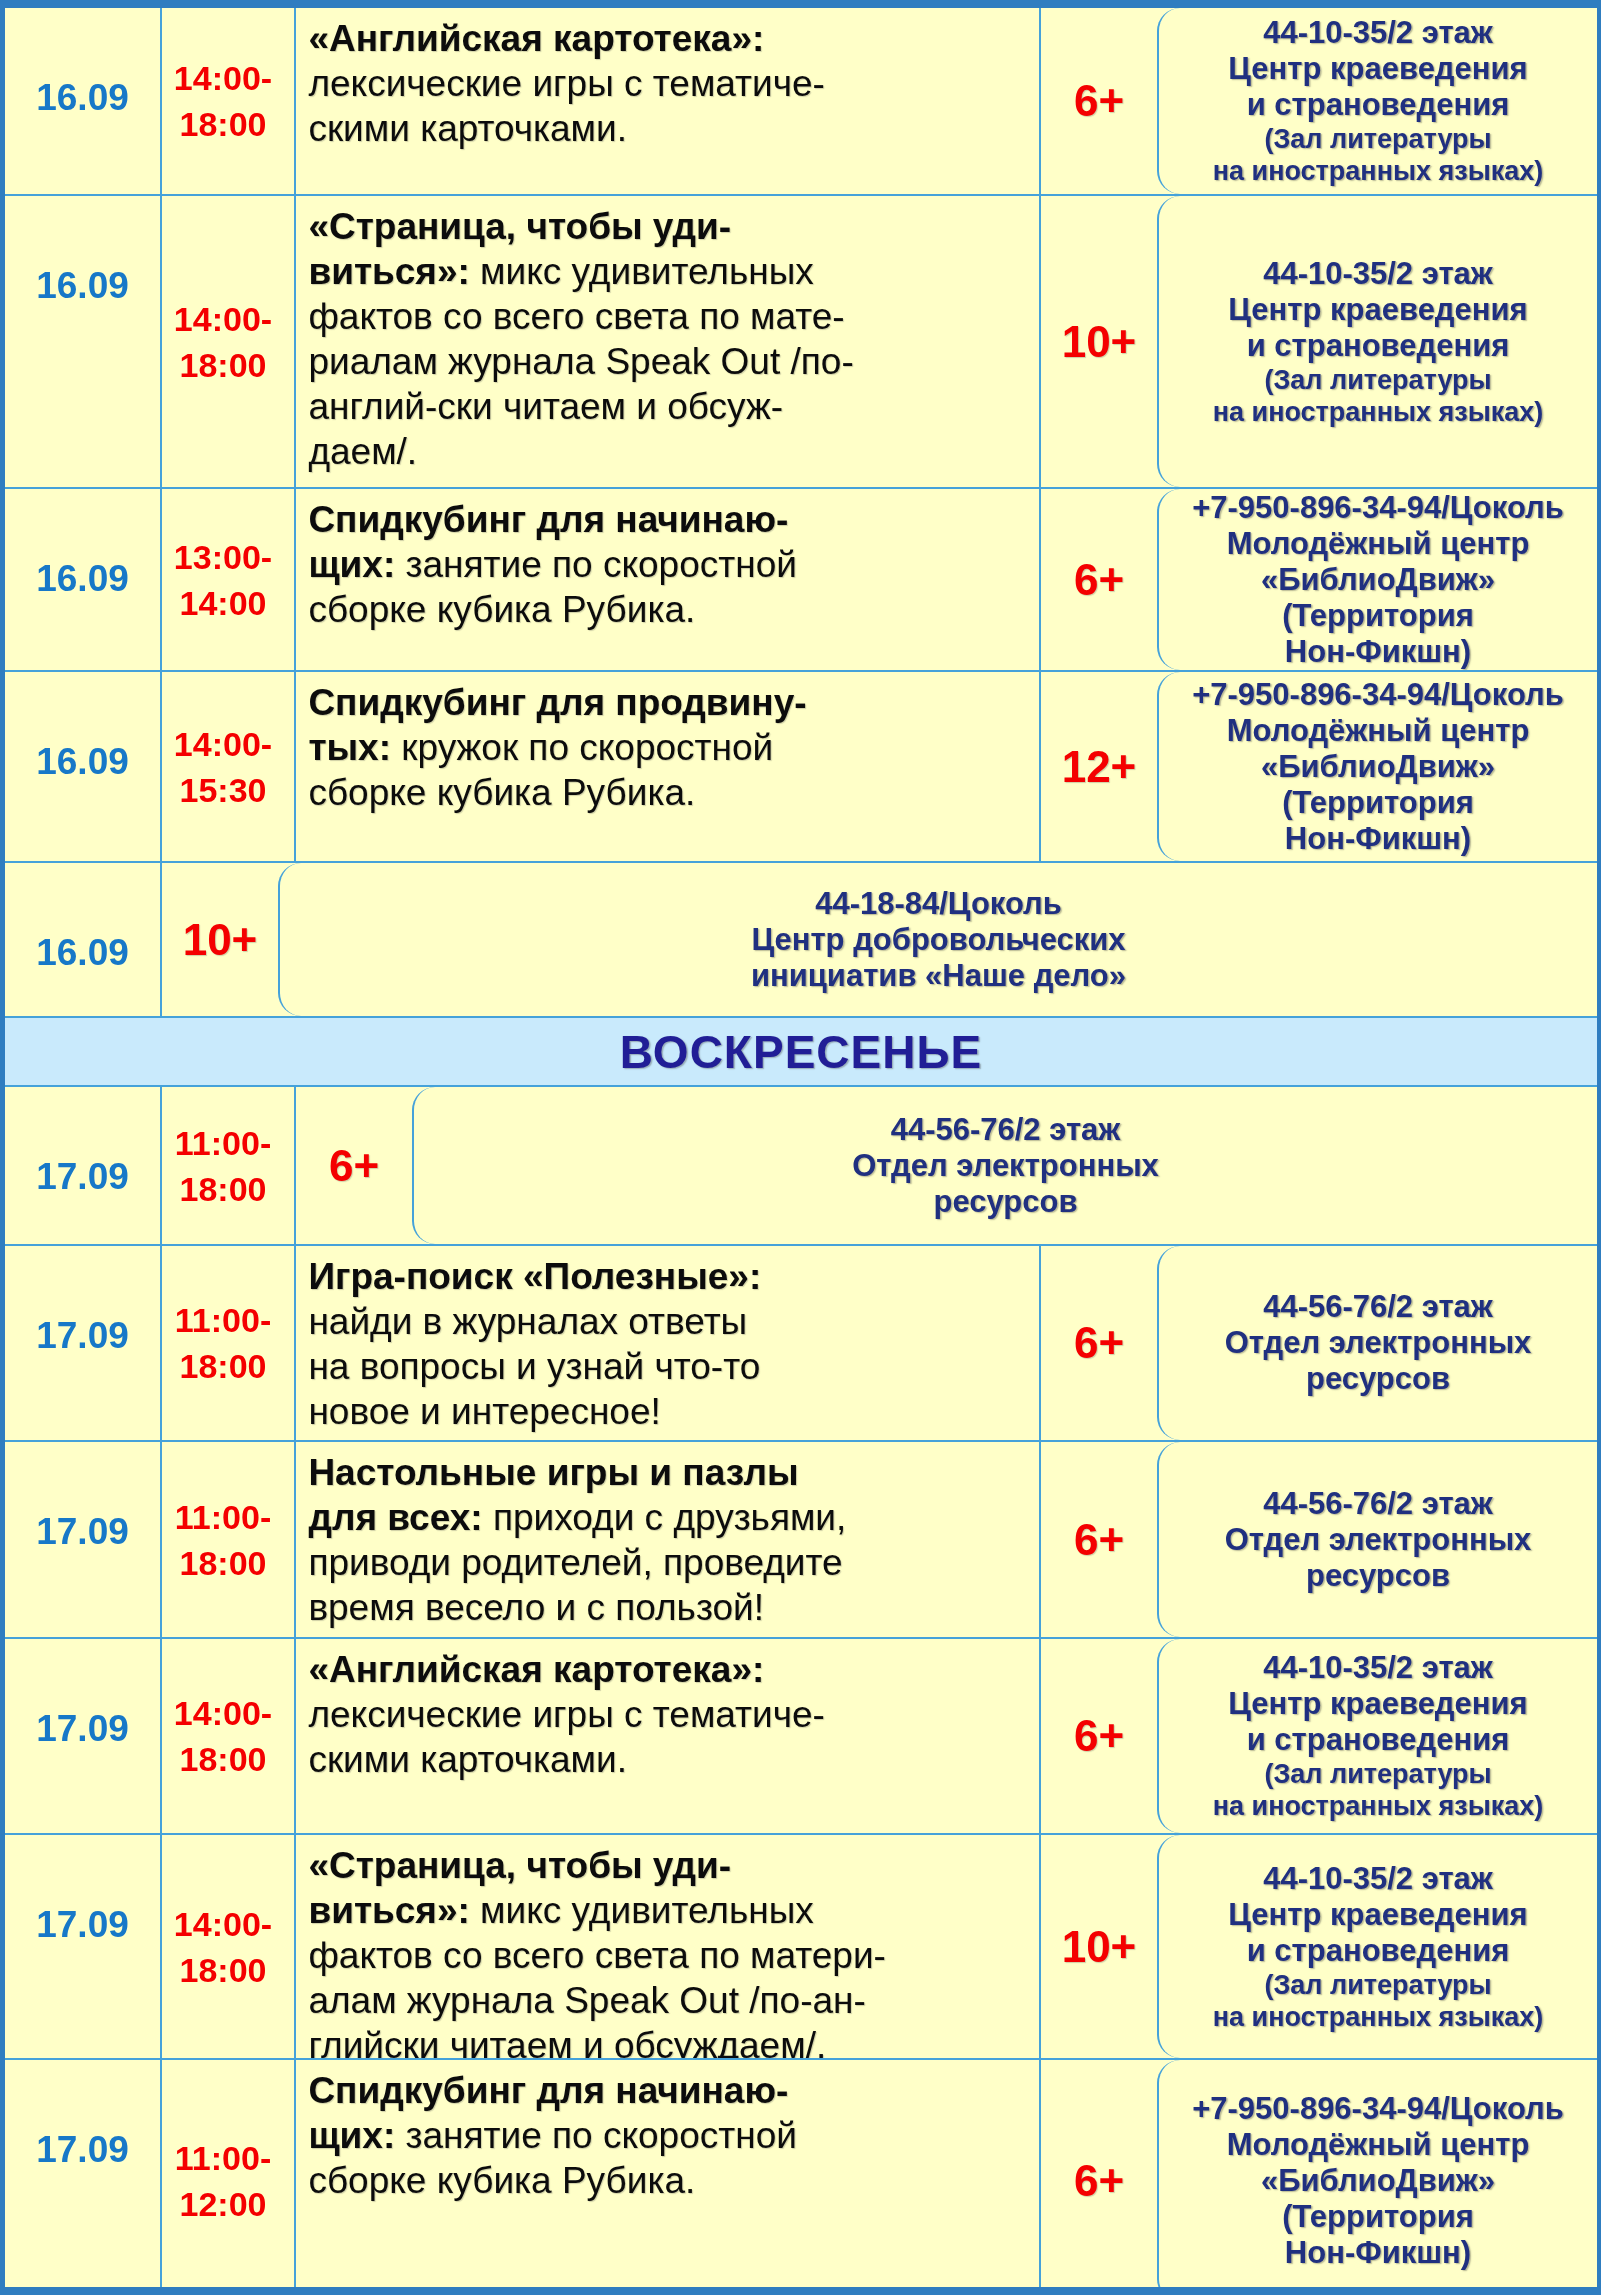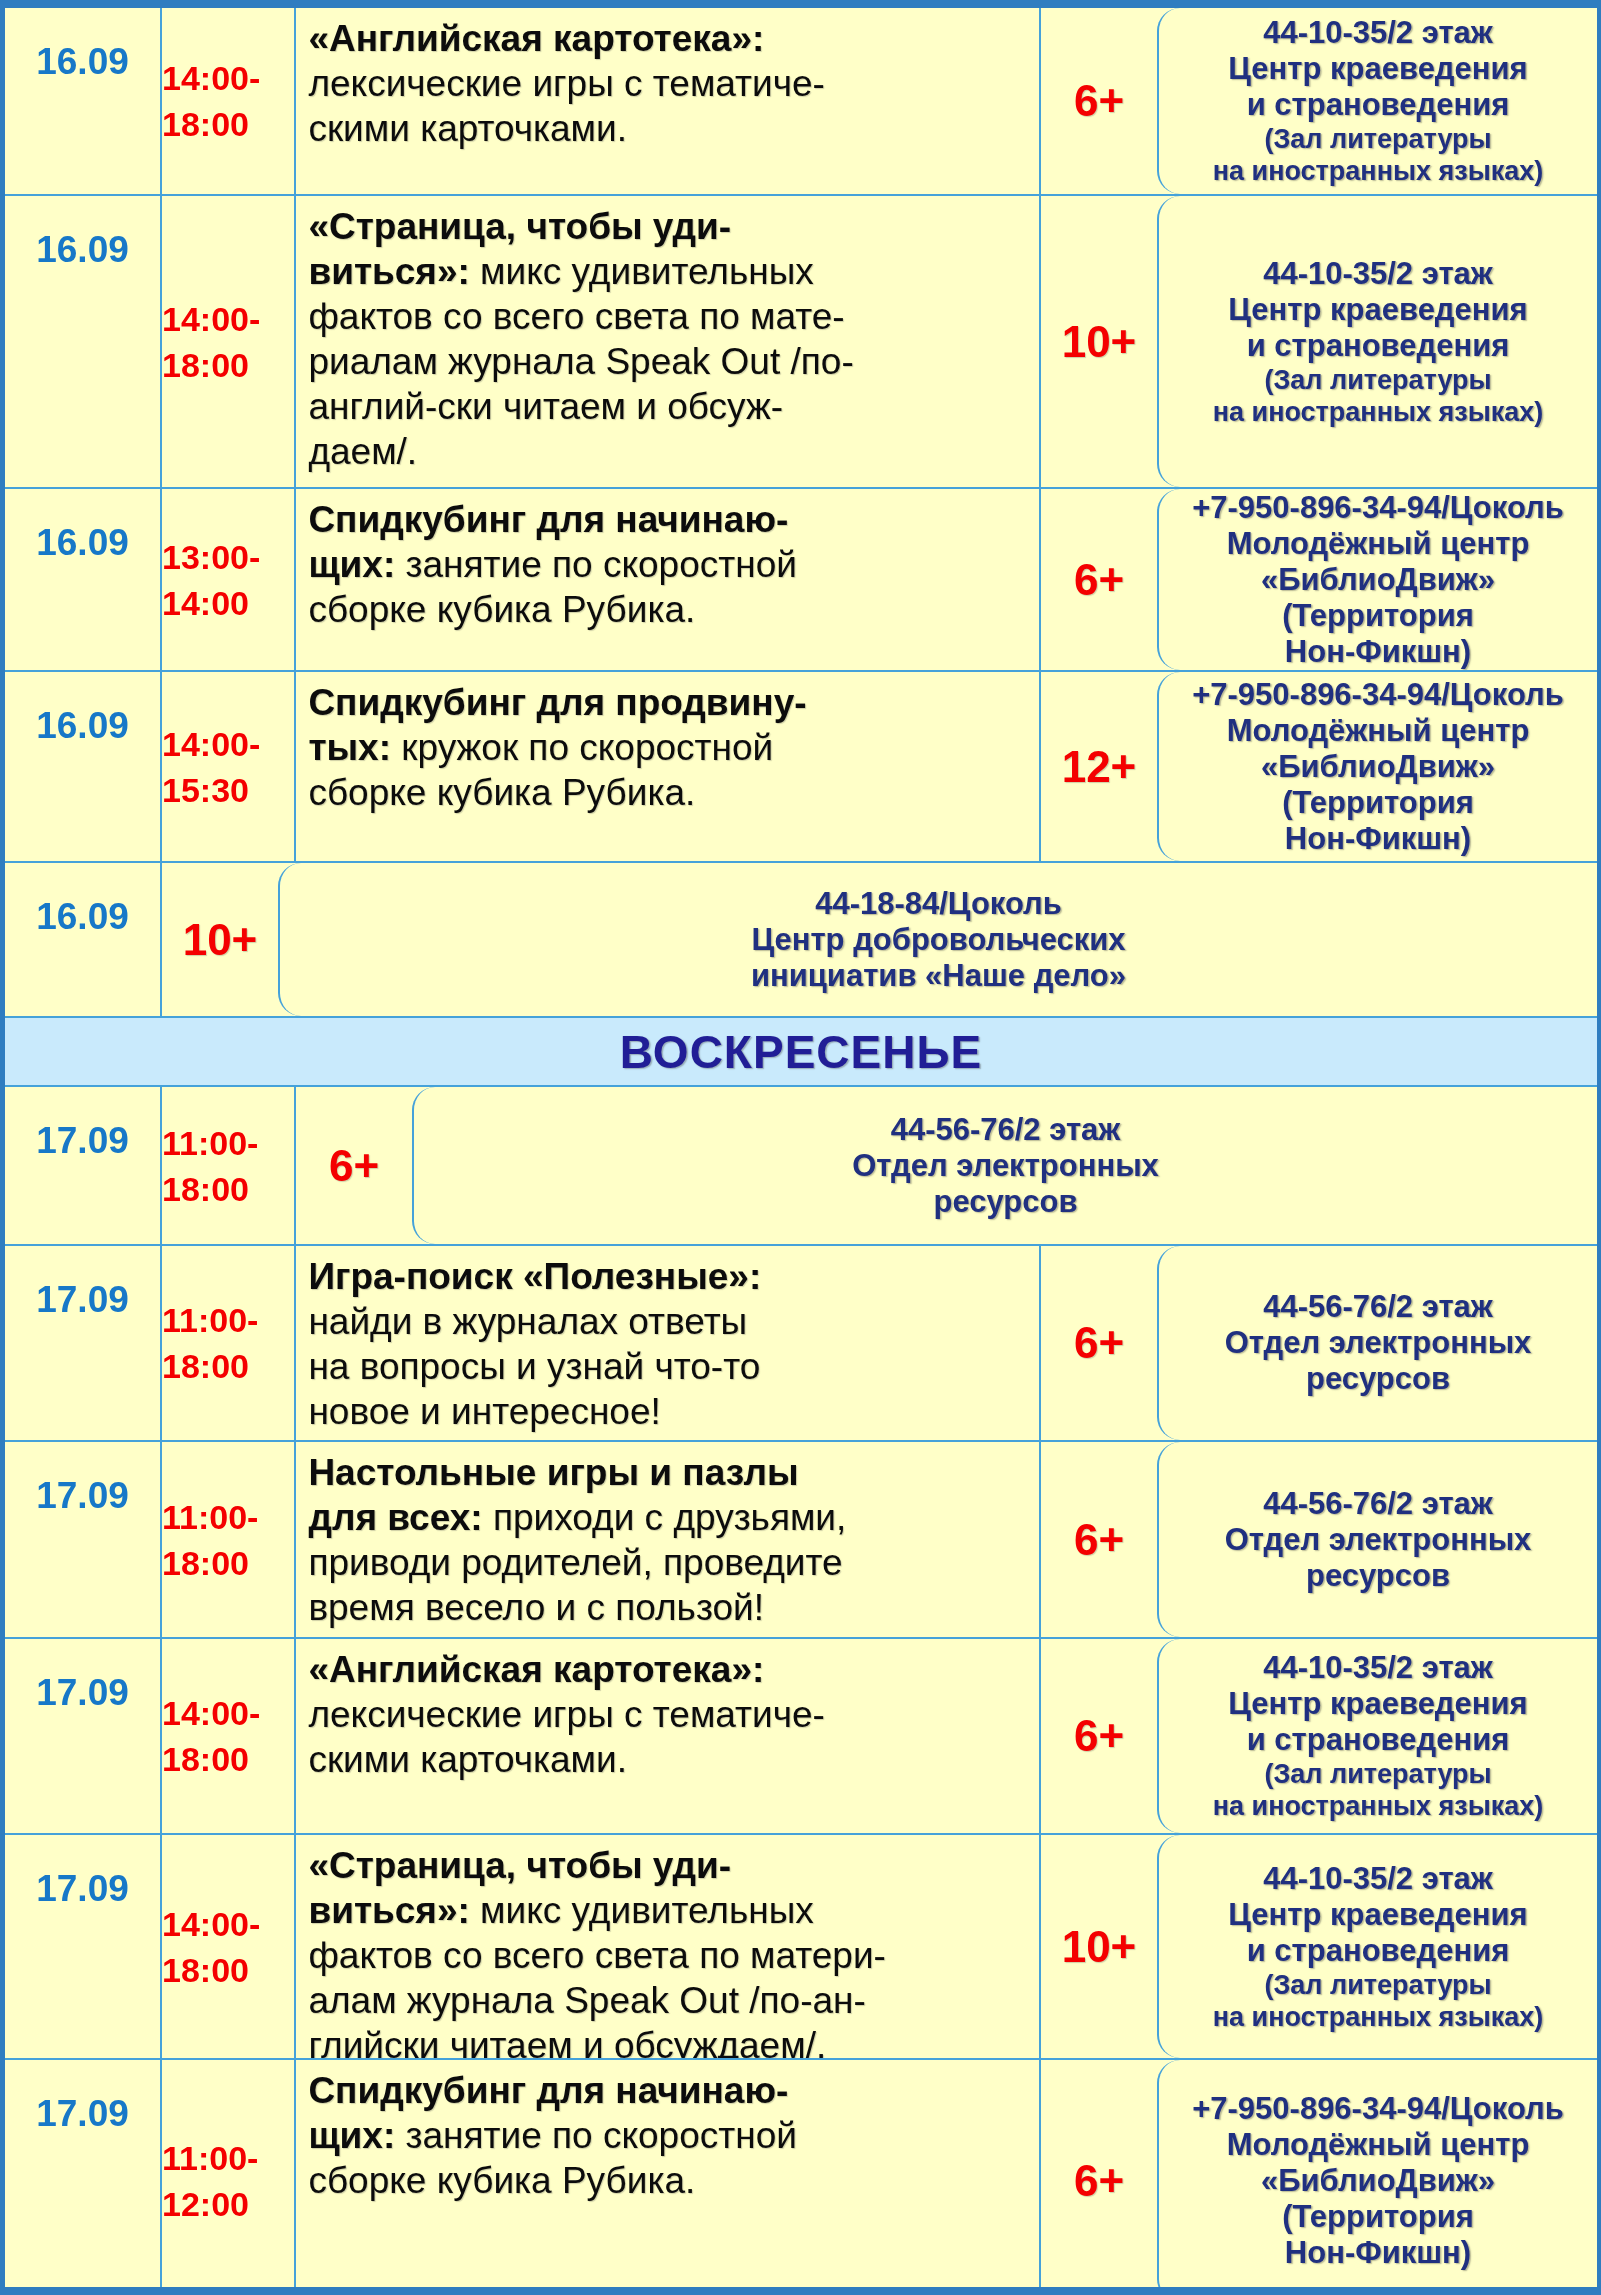--- a/index.html
+++ b/index.html
@@ -11,22 +11,22 @@
   body{font-family:"Liberation Sans",sans-serif;background:var(--outer-border);}
   .table{
     width:1602px;height:2295px;box-sizing:border-box;
     border:8.6px solid var(--outer-border);border-left-width:5.7px;border-right-width:5.7px;
     background:var(--cell-bg);overflow:hidden;display:flex;flex-direction:column;
   }
   .row{display:flex;box-sizing:border-box;overflow:hidden;flex:0 0 auto;}
   .row + .row{border-top:2.4px solid var(--grid-line);}
   .cell{box-sizing:border-box;display:flex;flex-direction:column;justify-content:center;overflow:hidden;white-space:pre-line;}
   .cell + .cell{border-left:2.4px solid var(--grid-line);}
-  .cell.date{flex:0 0 155px;color:var(--date-blue);font-weight:bold;font-size:37px;text-align:center;justify-content:flex-start;padding-top:33px;}
-  .cell.time{flex:0 0 134px;color:var(--time-red);font-weight:bold;font-size:34px;line-height:46px;text-align:left;padding-right:10px;}
+  .cell.date{flex:0 0 155px;color:var(--date-blue);font-weight:bold;font-size:37px;text-align:center;justify-content:flex-start;padding-top:33px;margin-top:36px;}
+  .cell.time{flex:0 0 134px;color:var(--time-red);font-weight:bold;font-size:34px;line-height:46px;text-align:center;padding-right:10px;}
   .cell.desc{flex:0 0 745px;color:var(--event-black);font-size:37px;line-height:45px;justify-content:flex-start;padding:7.6px 7.6px 0 12.4px;text-align:left;display:block;text-shadow:1px 1px 1px rgba(60,60,60,0.25);}
   .cell.desc .t{font-weight:bold;}
   .cell.age{flex:0 0 118px;color:var(--age-red);font-weight:bold;font-size:44px;text-align:center;text-shadow:1px 1px 1px rgba(60,60,60,0.25);}
   .cell.loc{flex:1 1 auto;color:var(--location-navy);font-weight:bold;font-size:31px;line-height:36px;text-align:center;padding:2.9px 4.8px;text-shadow:1.4px 1.4px 1.4px rgba(50,50,50,0.35);border-radius:23px;}
   .cell.loc .small{font-size:27px;line-height:32px;}
   .day-header{
     flex:0 0 71px;box-sizing:border-box;background:var(--header-bg);
     border-top:2.4px solid var(--grid-line);border-bottom:2.4px solid var(--grid-line);
     display:flex;align-items:center;justify-content:center;
     color:var(--header-navy);font-weight:bold;font-size:46px;letter-spacing:1px;

